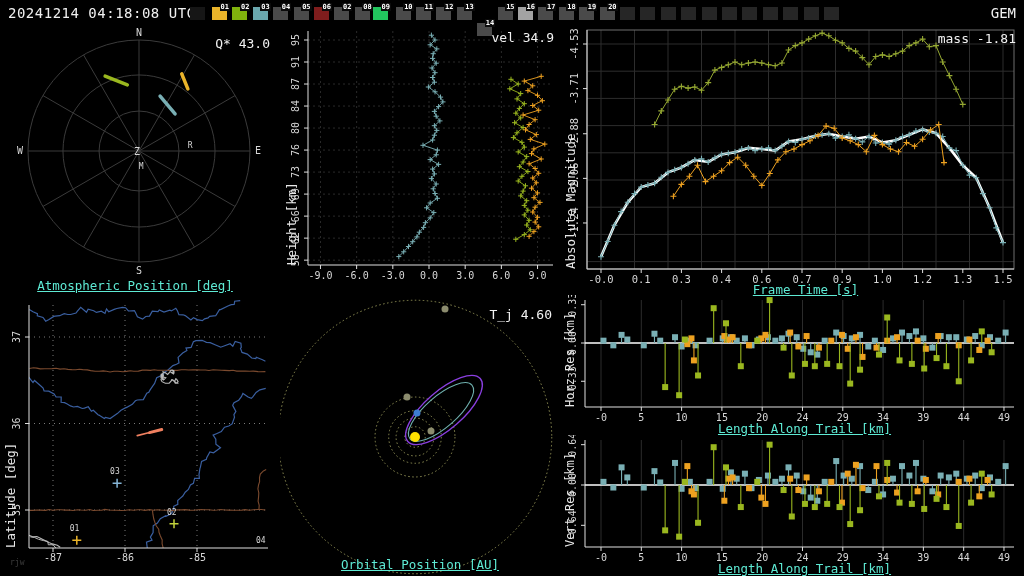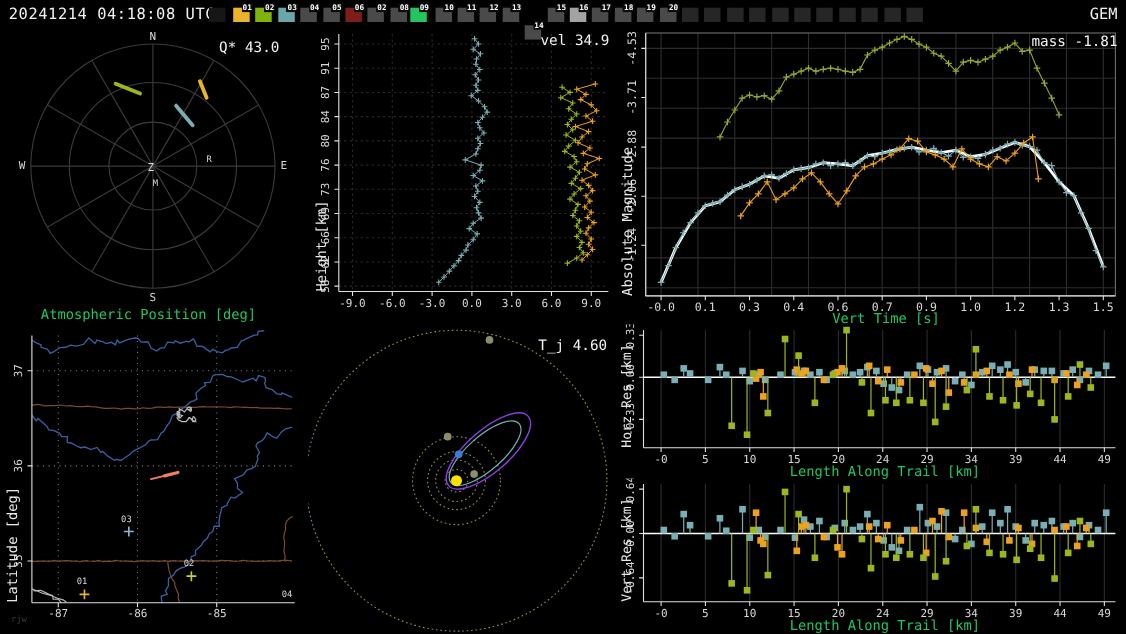--- a/index.html
+++ b/index.html
@@ -1,21 +1,21 @@
 <!DOCTYPE html>
 <html><head>
 <meta charset="utf-8">
 <style>
   html,body{margin:0;padding:0;background:#000;}
   #app{position:relative;width:1024px;height:576px;background:#000;overflow:hidden;
        font-family:"DejaVu Sans Mono","Liberation Mono",monospace;}
   .panel{position:absolute;}
   .panel svg{position:absolute;left:0;top:0;}
   .ptitle{position:absolute;color:#f2f2f2;font-size:13px;white-space:pre;z-index:3;}
-  .xlabel{position:absolute;left:0;right:0;text-align:center;color:#22c55e;font-size:12.5px;z-index:3;}
+  .xlabel{position:absolute;left:0;right:0;text-align:center;color:#5eead4;font-size:12.5px;z-index:3;text-decoration:underline;}
   .ylabel{position:absolute;top:0;display:flex;align-items:center;color:#e8e8e8;font-size:12.5px;
           writing-mode:vertical-rl;transform:rotate(180deg);z-index:3;}
   #statusbar{position:absolute;left:0;top:0;width:1024px;height:28px;}
   #timestamp{position:absolute;left:8px;top:5px;color:#f0f0f0;font-size:14px;letter-spacing:.5px;}
   #shower{position:absolute;right:8px;top:5px;color:#f0f0f0;font-size:14px;}
   .fsq{position:absolute;top:7px;width:15px;height:13px;}
   .fsq .num{position:absolute;right:-3px;top:-4px;font-size:7px;font-weight:bold;color:#fff;
             background:#0b0b0b;padding:0 1px;line-height:8px;}
   #watermark{position:absolute;left:10px;top:558px;color:#3c3c3c;font-size:8px;}
   svg text{font-family:"DejaVu Sans Mono","Liberation Mono",monospace;fill:#d8d8d8;}
@@ -98,21 +98,21 @@
         <div class="fsq" style="left: 742.4px; background: rgb(38, 38, 38);"></div>
         <div class="fsq" style="left: 762.8px; background: rgb(38, 38, 38);"></div>
         <div class="fsq" style="left: 783.2px; background: rgb(38, 38, 38);"></div>
         <div class="fsq" style="left: 803.6px; background: rgb(38, 38, 38);"></div>
         <div class="fsq" style="left: 824px; background: rgb(38, 38, 38);"></div>
       </div>
     <div id="shower">GEM</div>
   </div>
 
   <section class="panel" id="p-sky" style="left:0;top:28px;width:270px;height:267px;">
-    <div class="ptitle" style="right:16px;top:8px;">Q* 43.0</div>
+    <div class="ptitle" style="right:0;top:8px;">Q* 43.0</div>
     <div class="xlabel" style="top:250px;">Atmospheric Position [deg]</div>
   <svg width="270" height="267">
         <circle cx="139" cy="123" r="39.96" fill="none" stroke="#3b3b3b"></circle>
         <circle cx="139" cy="123" r="76.03500000000001" fill="none" stroke="#3b3b3b"></circle>
         <circle cx="139" cy="123" r="111" fill="none" stroke="#3b3b3b"></circle>
         <line x1="139" y1="123" x2="139" y2="12" stroke="#3b3b3b"></line>
         <line x1="139" y1="123" x2="194.5" y2="26.871180179927308" stroke="#3b3b3b"></line>
         <line x1="139" y1="123" x2="235.1288198200727" y2="67.49999999999999" stroke="#3b3b3b"></line>
         <line x1="139" y1="123" x2="250" y2="123" stroke="#3b3b3b"></line>
         <line x1="139" y1="123" x2="235.1288198200727" y2="178.49999999999997" stroke="#3b3b3b"></line>
@@ -200,21 +200,21 @@
         <path d="M148.8 7.2H154.0M151.4 4.6V9.8M152.4 12.0H157.6M155.0 9.4V14.6M147.6 16.8H152.8M150.2 14.2V19.4M154.2 20.9H159.4M156.8 18.3V23.5M150.6 25.7H155.8M153.2 23.1V28.3M150.0 30.4H155.2M152.6 27.8V33.0M153.6 35.2H158.8M156.2 32.6V37.8M149.4 40.0H154.6M152.0 37.4V42.6M152.4 44.7H157.6M155.0 42.1V47.3M150.0 49.5H155.2M152.6 46.9V52.1M151.8 54.2H157.0M154.4 51.6V56.8M145.8 59.0H151.0M148.4 56.4V61.6M152.4 63.8H157.6M155.0 61.2V66.4M157.9 69.1H163.1M160.5 66.5V71.7M160.3 73.9H165.5M162.9 71.3V76.5M156.0 78.6H161.2M158.6 76.0V81.2M151.8 83.4H157.0M154.4 80.8V86.0M153.6 88.2H158.8M156.2 85.6V90.8M157.3 92.9H162.5M159.9 90.3V95.5M151.8 97.7H157.0M154.4 95.1V100.3M154.2 102.4H159.4M156.8 99.8V105.0M151.8 107.2H157.0M154.4 104.6V109.8M150.0 112.0H155.2M152.6 109.4V114.6M140.4 117.3H145.6M143.0 114.7V119.9M154.8 122.1H160.0M157.4 119.5V124.7M153.6 126.8H158.8M156.2 124.2V129.4M147.6 131.6H152.8M150.2 129.0V134.2M156.0 136.4H161.2M158.6 133.8V139.0M150.0 141.1H155.2M152.6 138.5V143.7M151.8 145.9H157.0M154.4 143.3V148.5M148.8 150.6H154.0M151.4 148.0V153.2M153.6 156.0H158.8M156.2 153.4V158.6M150.6 160.8H155.8M153.2 158.2V163.3M152.4 165.5H157.6M155.0 162.9V168.1M154.8 170.3H160.0M157.4 167.7V172.9M147.6 175.0H152.8M150.2 172.4V177.6M144.0 179.8H149.2M146.6 177.2V182.4M151.2 184.6H156.4M153.8 182.0V187.2M147.6 189.9H152.8M150.2 187.3V192.5M142.8 194.7H148.0M145.4 192.1V197.3M141.0 199.4H146.2M143.6 196.8V202.0M136.8 204.2H142.0M139.4 201.6V206.8M134.3 208.9H139.5M136.9 206.3V211.5M130.1 213.7H135.3M132.7 211.1V216.3M125.9 218.5H131.1M128.5 215.9V221.1M121.1 223.8H126.3M123.7 221.2V226.4M116.3 228.6H121.4M118.8 226.0V231.2" stroke="#79afb4" stroke-width="1" fill="none"></path>
         <polyline points="231.0,51.3 238.2,56.0 229.8,60.8 240.7,65.6 237.0,70.9 244.3,75.7 239.4,80.4 235.8,85.2 240.7,89.9 234.6,94.7 243.1,99.5 237.0,104.8 233.4,109.6 241.9,114.3 244.3,119.1 238.2,123.9 246.7,128.6 243.1,134.0 239.4,138.7 247.9,143.5 241.9,148.3 238.2,153.0 245.5,157.8 243.1,163.1 240.7,167.9 246.7,172.7 244.3,177.4 247.9,182.2 244.3,186.9 249.1,192.3 246.7,197.0 250.3,201.8 244.3,206.6 235.8,211.3" fill="none" stroke="#9ab71f" stroke-width="0.9"></polyline>
         <path d="M228.4 51.3H233.6M231.0 48.7V53.9M235.6 56.0H240.8M238.2 53.4V58.6M227.2 60.8H232.4M229.8 58.2V63.4M238.1 65.6H243.3M240.7 63.0V68.2M234.4 70.9H239.6M237.0 68.3V73.5M241.7 75.7H246.9M244.3 73.1V78.3M236.8 80.4H242.0M239.4 77.8V83.0M233.2 85.2H238.4M235.8 82.6V87.8M238.1 89.9H243.3M240.7 87.3V92.5M232.0 94.7H237.2M234.6 92.1V97.3M240.5 99.5H245.7M243.1 96.9V102.1M234.4 104.8H239.6M237.0 102.2V107.4M230.8 109.6H236.0M233.4 107.0V112.2M239.3 114.3H244.5M241.9 111.7V116.9M241.7 119.1H246.9M244.3 116.5V121.7M235.6 123.9H240.8M238.2 121.3V126.5M244.1 128.6H249.3M246.7 126.0V131.2M240.5 134.0H245.7M243.1 131.4V136.6M236.8 138.7H242.0M239.4 136.1V141.3M245.3 143.5H250.5M247.9 140.9V146.1M239.3 148.3H244.5M241.9 145.7V150.9M235.6 153.0H240.8M238.2 150.4V155.6M242.9 157.8H248.1M245.5 155.2V160.4M240.5 163.1H245.7M243.1 160.5V165.7M238.1 167.9H243.3M240.7 165.3V170.5M244.1 172.7H249.3M246.7 170.1V175.3M241.7 177.4H246.9M244.3 174.8V180.0M245.3 182.2H250.5M247.9 179.6V184.8M241.7 186.9H246.9M244.3 184.3V189.5M246.5 192.3H251.7M249.1 189.7V194.9M244.1 197.0H249.3M246.7 194.4V199.6M247.7 201.8H252.9M250.3 199.2V204.4M241.7 206.6H246.9M244.3 204.0V209.2M233.2 211.3H238.4M235.8 208.7V213.9" stroke="#9ab71f" stroke-width="1" fill="none"></path>
         <polyline points="261.2,48.3 244.3,53.1 252.7,57.8 247.9,62.6 257.5,67.3 262.4,72.7 252.7,77.5 258.7,82.2 243.1,87.0 255.1,91.7 249.1,96.5 245.5,101.8 256.3,106.6 250.3,111.4 264.8,116.1 253.9,120.9 251.5,125.6 261.2,131.0 249.1,135.8 255.1,140.5 258.7,145.3 252.7,150.0 256.3,154.8 251.5,160.2 257.5,164.9 253.9,169.7 260.0,174.4 255.1,179.2 252.7,184.0 257.5,189.3 255.1,194.1 258.7,198.8 253.9,203.6 249.1,208.3" fill="none" stroke="#eda120" stroke-width="0.9"></polyline>
         <path d="M258.6 48.3H263.8M261.2 45.7V50.9M241.7 53.1H246.9M244.3 50.5V55.7M250.1 57.8H255.3M252.7 55.2V60.4M245.3 62.6H250.5M247.9 60.0V65.2M254.9 67.3H260.1M257.5 64.7V69.9M259.8 72.7H265.0M262.4 70.1V75.3M250.1 77.5H255.3M252.7 74.9V80.0M256.1 82.2H261.3M258.7 79.6V84.8M240.5 87.0H245.7M243.1 84.4V89.6M252.5 91.7H257.7M255.1 89.1V94.3M246.5 96.5H251.7M249.1 93.9V99.1M242.9 101.8H248.1M245.5 99.2V104.4M253.7 106.6H258.9M256.3 104.0V109.2M247.7 111.4H252.9M250.3 108.8V114.0M262.2 116.1H267.4M264.8 113.5V118.7M251.3 120.9H256.5M253.9 118.3V123.5M248.9 125.6H254.1M251.5 123.0V128.2M258.6 131.0H263.8M261.2 128.4V133.6M246.5 135.8H251.7M249.1 133.2V138.4M252.5 140.5H257.7M255.1 137.9V143.1M256.1 145.3H261.3M258.7 142.7V147.9M250.1 150.0H255.3M252.7 147.4V152.6M253.7 154.8H258.9M256.3 152.2V157.4M248.9 160.2H254.1M251.5 157.6V162.8M254.9 164.9H260.1M257.5 162.3V167.5M251.3 169.7H256.5M253.9 167.1V172.3M257.4 174.4H262.6M260.0 171.8V177.0M252.5 179.2H257.7M255.1 176.6V181.8M250.1 184.0H255.3M252.7 181.4V186.6M254.9 189.3H260.1M257.5 186.7V191.9M252.5 194.1H257.7M255.1 191.5V196.7M256.1 198.8H261.3M258.7 196.2V201.4M251.3 203.6H256.5M253.9 201.0V206.2M246.5 208.3H251.7M249.1 205.8V210.9" stroke="#eda120" stroke-width="1" fill="none"></path>
       </svg>
     </section>
 
   <section class="panel" id="p-light" style="left:560px;top:28px;width:464px;height:267px;">
     <div class="ptitle" style="right:8px;top:3px;">mass -1.81</div>
-    <div class="xlabel" style="top:254px;left:27px;">Vert Time [s]</div>
+    <div class="xlabel" style="top:254px;left:27px;">Frame Time [s]</div>
     <div class="ylabel" style="left:3px;bottom:26px;">Absolute Magnitude</div>
   <svg width="464" height="267">
         <line x1="41" y1="2" x2="41" y2="241" stroke="#2d2d2d"></line>
         <line x1="74.5" y1="2" x2="74.5" y2="241" stroke="#2d2d2d"></line>
         <line x1="108" y1="2" x2="108" y2="241" stroke="#2d2d2d"></line>
         <line x1="141.5" y1="2" x2="141.5" y2="241" stroke="#2d2d2d"></line>
         <line x1="175" y1="2" x2="175" y2="241" stroke="#2d2d2d"></line>
         <line x1="208.5" y1="2" x2="208.5" y2="241" stroke="#2d2d2d"></line>
         <line x1="242" y1="2" x2="242" y2="241" stroke="#2d2d2d"></line>
         <line x1="275.5" y1="2" x2="275.5" y2="241" stroke="#2d2d2d"></line>
@@ -322,20 +322,21 @@
         <text x="20" y="42" text-anchor="middle" font-size="10" transform="rotate(-90 20 42)">37</text>
         <line x1="25" y1="128.5" x2="29" y2="128.5" stroke="#e0e0e0"></line>
         <text x="20" y="128.5" text-anchor="middle" font-size="10" transform="rotate(-90 20 128.5)">36</text>
         <line x1="25" y1="215" x2="29" y2="215" stroke="#e0e0e0"></line>
         <text x="20" y="215" text-anchor="middle" font-size="10" transform="rotate(-90 20 215)">35</text>
       </svg>
     </section>
 
   <section class="panel" id="p-orbit" style="left:280px;top:295px;width:280px;height:281px;">
     <div class="ptitle" style="right:8px;top:12px;">T_j 4.60</div>
+    <div class="xlabel" style="top:262px;">Orbital Position [AU]</div>
   <svg width="280" height="281">
         <circle cx="135" cy="142" r="10.257000000000001" fill="none" stroke="#8f8f55" stroke-width="1" stroke-dasharray="1.5 2.5"></circle>
         <circle cx="135" cy="142" r="18.936" fill="none" stroke="#8f8f55" stroke-width="1" stroke-dasharray="1.5 2.5"></circle>
         <circle cx="135" cy="142" r="26.3" fill="none" stroke="#8f8f55" stroke-width="1" stroke-dasharray="1.5 2.5"></circle>
         <circle cx="135" cy="142" r="39.976" fill="none" stroke="#8f8f55" stroke-width="1" stroke-dasharray="1.5 2.5"></circle>
         <circle cx="135" cy="142" r="136.76000000000002" fill="none" stroke="#8f8f55" stroke-width="1" stroke-dasharray="1.5 2.5"></circle>
         <ellipse cx="164" cy="115" rx="48" ry="19" fill="none" stroke="#8a3fe0" stroke-width="1.3" transform="rotate(-41 164 115)"></ellipse>
         <ellipse cx="161" cy="117" rx="41" ry="15.5" fill="none" stroke="#6fb0ae" stroke-width="1.1" transform="rotate(-41 161 117)"></ellipse>
         <circle cx="165" cy="14" r="3.5" fill="#8c8c6e"></circle>
         <circle cx="127" cy="102" r="3.5" fill="#8c8c6e"></circle>

